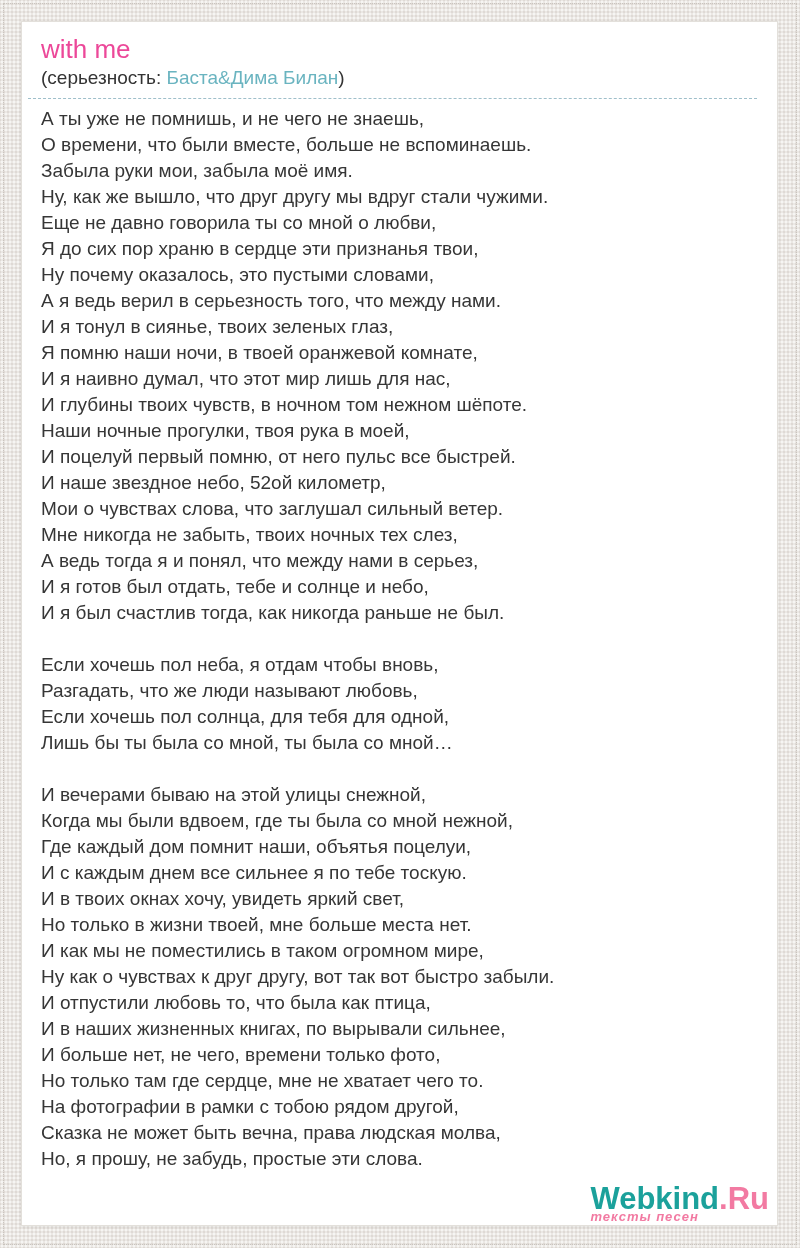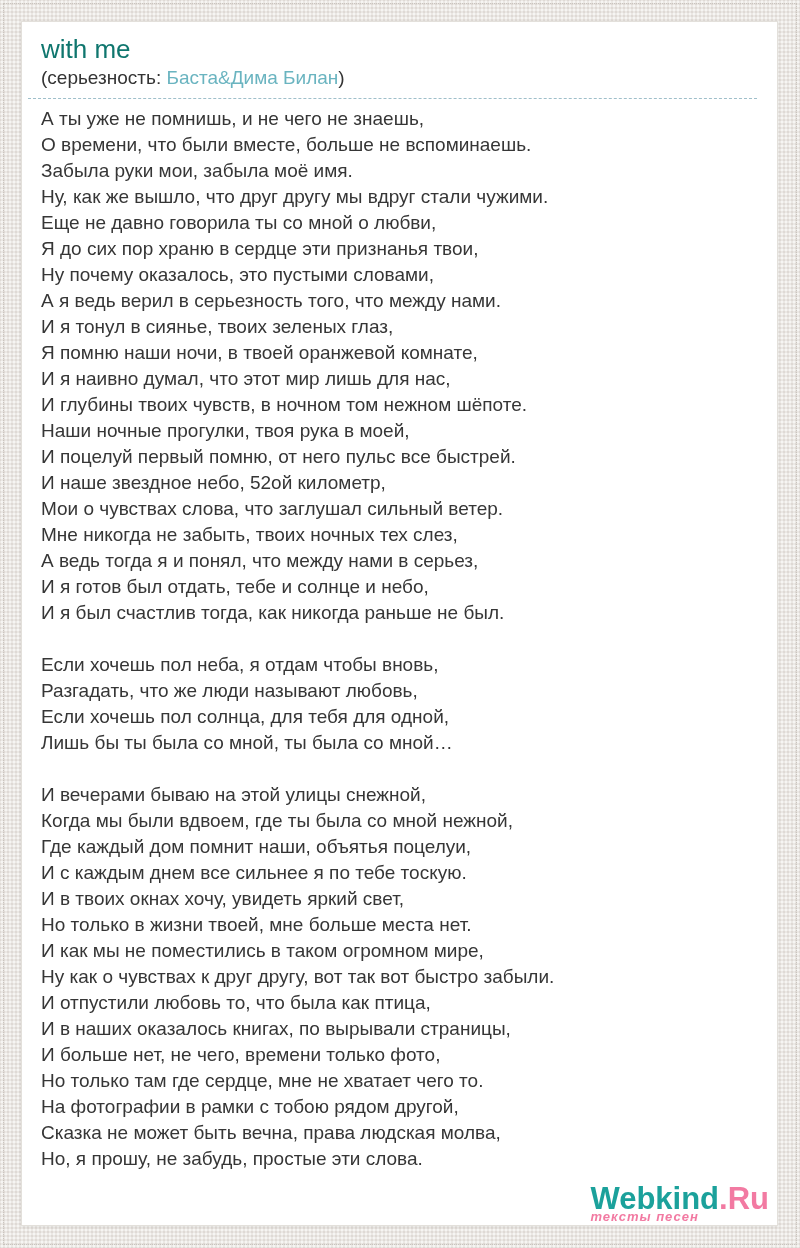--- a/index.html
+++ b/index.html
@@ -38,21 +38,21 @@
   .header {
     margin: 0 20px 0 6px;
     padding: 12px 0 9px 13px;
     border-bottom: 1px dashed #9fbfca;
   }
   .title {
     margin: 0;
     font-size: 26px;
     line-height: 1.2;
     font-weight: normal;
-    color: #0f766e;
+    color: #ec4899;
   }
   .artist-line {
     margin-top: 2px;
     font-size: 19px;
     color: #333333;
   }
   .artist-link {
     color: #6ab4c0;
     text-decoration: none;
     cursor: pointer;
@@ -130,21 +130,21 @@
       <div class="lyrics-line"></div>
       <div class="lyrics-line">И вечерами бываю на этой улицы снежной,</div>
       <div class="lyrics-line">Когда мы были вдвоем, где ты была со мной нежной,</div>
       <div class="lyrics-line">Где каждый дом помнит наши, объятья поцелуи,</div>
       <div class="lyrics-line">И с каждым днем все сильнее я по тебе тоскую.</div>
       <div class="lyrics-line">И в твоих окнах хочу, увидеть яркий свет,</div>
       <div class="lyrics-line">Но только в жизни твоей, мне больше места нет.</div>
       <div class="lyrics-line">И как мы не поместились в таком огромном мире,</div>
       <div class="lyrics-line">Ну как о чувствах к друг другу, вот так вот быстро забыли.</div>
       <div class="lyrics-line">И отпустили любовь то, что была как птица,</div>
-      <div class="lyrics-line">И в наших оказалось книгах, по вырывали страницы,</div>
+      <div class="lyrics-line">И в наших жизненных книгах, по вырывали сильнее,</div>
       <div class="lyrics-line">И больше нет, не чего, времени только фото,</div>
       <div class="lyrics-line">Но только там где сердце, мне не хватает чего то.</div>
       <div class="lyrics-line">На фотографии в рамки с тобою рядом другой,</div>
       <div class="lyrics-line">Сказка не может быть вечна, права людская молва,</div>
       <div class="lyrics-line">Но, я прошу, не забудь, простые эти слова.</div>
     </div>
 
   <div class="logo">
     <div class="logo-main"><span class="logo-teal">Webkind</span><span class="logo-pink">.Ru</span></div>
     <div class="logo-tagline">тексты песен</div>

